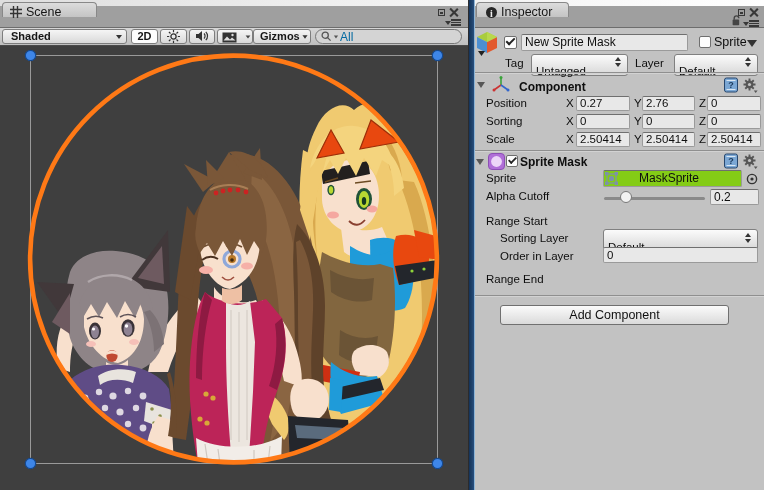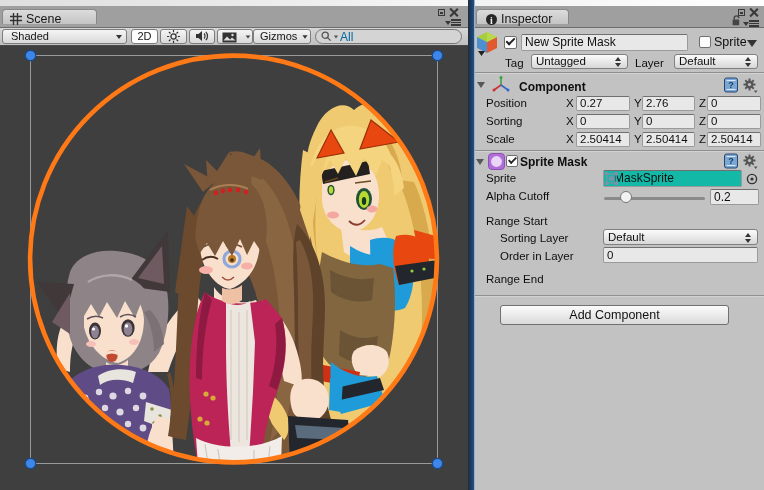--- a/index.html
+++ b/index.html
@@ -1,35 +1,35 @@
 <!DOCTYPE html>
 <html><head><meta charset="utf-8"><style>
 *{margin:0;padding:0;box-sizing:border-box}
 html,body{width:764px;height:490px;overflow:hidden;background:#3f3f3f;font-family:"Liberation Sans",sans-serif}
 #root{position:relative;width:764px;height:490px}
 #scene{position:absolute;left:0;top:0;width:468px;height:490px;background:#3f3f3f;overflow:hidden}
 #divider{position:absolute;left:468px;top:0;width:7px;height:490px;background:linear-gradient(90deg,#2b2b2d 0,#2b2b2d 13%,#14335a 14%,#1d4068 50%,#264d7c 82%,#7aa7cf 86%,#9fc2dd 100%)}
 #inspector{position:absolute;left:475px;top:0;width:289px;height:490px;background:#c2c2c2;overflow:hidden}
 .strip{position:absolute;left:0;top:0;right:0;height:6px;background:#ededed}
 .tabbar{position:absolute;left:0;top:6px;right:0;height:22px;background:#9f9f9f;border-bottom:1px solid #6d6d6d}
-.tab{position:absolute;top:9px;height:15px;background:linear-gradient(#dcdcdc,#c4c4c4);border:1px solid #888;border-bottom:none;border-radius:4px 4px 0 0;color:#161616;font-size:12.5px;line-height:18px}
+.tab{position:absolute;top:2px;height:15px;background:linear-gradient(#dcdcdc,#c4c4c4);border:1px solid #888;border-bottom:none;border-radius:4px 4px 0 0;color:#161616;font-size:12.5px;line-height:18px}
 .winbox{position:absolute;width:7px;height:7px;border:1.6px solid #383838}
 .winbox:after{content:"";position:absolute;left:1px;top:2.2px;width:3px;height:2.2px;background:#383838}
 .winx{position:absolute;width:10px;height:10px}.winx:before,.winx:after{content:"";position:absolute;left:4.2px;top:-0.5px;width:1.8px;height:11px;background:#383838}.winx:before{transform:rotate(45deg)}.winx:after{transform:rotate(-45deg)}
 .menu3{position:absolute;width:16px;height:8px}
 .menu3:after{content:"";position:absolute;left:6px;top:0;width:10px;height:7px;background:repeating-linear-gradient(#383838 0 1.6px,rgba(0,0,0,0) 1.6px 2.7px)}
 .menu3:before{content:"";position:absolute;left:0;top:1.5px;border-left:3.4px solid transparent;border-right:3.4px solid transparent;border-top:4.4px solid #383838}
 
 #stoolbar{position:absolute;left:0;top:28px;width:468px;height:18px;background:linear-gradient(#d6d6d6,#bfbfbf);border-bottom:1px solid #4a4a4a}
-.tbtn{position:absolute;top:1px;height:15px;background:linear-gradient(#f5f5f5,#d9d9d9);border:1px solid #7d7d7d;border-radius:3px;font-size:11px;font-weight:400;color:#151515;line-height:13px;text-align:center}
+.tbtn{position:absolute;top:1px;height:15px;background:linear-gradient(#f5f5f5,#d9d9d9);border:1px solid #7d7d7d;border-radius:3px;font-size:11px;font-weight:700;color:#151515;line-height:13px;text-align:center}
 .dar{position:absolute;border-left:3.5px solid transparent;border-right:3.5px solid transparent;border-top:4.5px solid #333}
 
 .lbl{position:absolute;font-size:11.5px;color:#0e0e0e;white-space:nowrap}
 .fld{position:absolute;background:#e8e8e8;border:1px solid #9a9a9a;border-top-color:#6f6f6f;border-radius:2px;font-size:11.5px;color:#0e0e0e;padding:0 3px;line-height:13px}
-.dd{position:absolute;background:linear-gradient(#fbfbfb,#d7d7d7);border:1px solid #808080;border-radius:3px;font-size:11.5px;color:#0e0e0e;padding:0 4px;line-height:13px}
+.dd{position:absolute;background:linear-gradient(#fbfbfb,#d7d7d7);border:1px solid #808080;border-radius:3px;font-size:11.5px;color:#0e0e0e;padding:10px 4px;line-height:13px}
 .ud{position:absolute;right:5px;top:2px;width:7px;height:10px}
 .ud:before{content:"";position:absolute;left:0;top:0;border-left:3.5px solid transparent;border-right:3.5px solid transparent;border-bottom:4px solid #333}
 .ud:after{content:"";position:absolute;left:0;bottom:0;border-left:3.5px solid transparent;border-right:3.5px solid transparent;border-top:4px solid #333}
 .cb{position:absolute;background:#fdfdfd;border:1px solid #6f6f6f;border-radius:2px}
 .chk{position:absolute;width:9px;height:5px;border-left:2.2px solid #222;border-bottom:2.2px solid #222;transform:rotate(-45deg)}
 .fold{position:absolute;border-left:4.5px solid transparent;border-right:4.5px solid transparent;border-top:6px solid #575757}
 .hdr{position:absolute;font-size:12px;font-weight:700;color:#0e0e0e}
 .sep{position:absolute;left:0;right:0;height:1px;background:#8f8f8f}
 .sepl{position:absolute;left:0;right:0;height:1px;background:#d2d2d2}
 </style></head>
@@ -367,21 +367,21 @@
           <g fill="#565656">
             <circle cx="6.5" cy="6.5" r="3.9"></circle>
             <g stroke="#565656" stroke-width="1.9">
               <path d="M6.5 0.5v2.6M6.5 9.9v2.6M0.5 6.5h2.6M9.9 6.5h2.6M2.26 2.26l1.84 1.84M8.9 8.9l1.84 1.84M10.74 2.26L8.9 4.1M4.1 8.9l-1.84 1.84"></path>
             </g>
           </g>
           <circle cx="6.5" cy="6.5" r="1.6" fill="#c2c2c2"></circle>
           <polygon points="10.8,12.6 14.6,12.6 12.7,14.9" fill="#565656"></polygon>
         </svg>
     <div class="lbl" style="left:11px;top:144px">Sprite</div>
-    <div class="fld" style="left:128px;top:142px;width:139px;height:17px;background:#14b8a6;padding-left:10px;font-size:12px;line-height:15px">MaskSprite</div>
+    <div class="fld" style="left:128px;top:142px;width:139px;height:17px;background:#84cc16;padding-left:35px;font-size:12px;line-height:15px">MaskSprite</div>
     <svg width="13" height="13" viewBox="0 0 13 13" style="position:absolute;left:130px;top:144px">
           <rect x="2" y="2" width="9" height="9" fill="none" stroke="#7d92a8" stroke-width="1.2"></rect>
           <circle cx="6.5" cy="6.5" r="2.6" fill="#7d92a8"></circle>
           <g fill="#7d92a8">
             <rect x="0" y="0" width="3.4" height="3.4"></rect>
             <rect x="9.6" y="0" width="3.4" height="3.4"></rect>
             <rect x="0" y="9.6" width="3.4" height="3.4"></rect>
             <rect x="9.6" y="9.6" width="3.4" height="3.4"></rect>
           </g>
         </svg>

